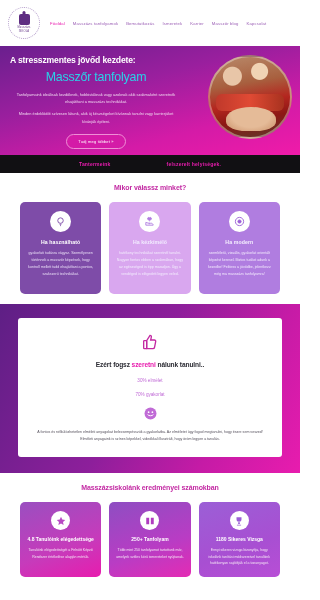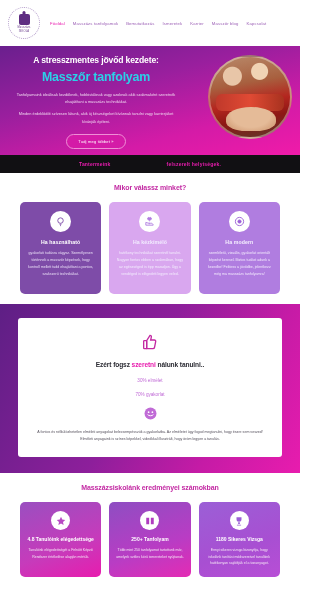--- a/index.html
+++ b/index.html
@@ -39,24 +39,24 @@
 
   
   .hero {
     position: relative; height: 109px;
     background: linear-gradient(165deg,#6a1f8e 0%,#9a1f9e 38%,#d41ba7 72%,#f01ba9 100%);
     padding: 9px 10px 0 10px; overflow: hidden;
   }
   .hero-left { width: 172px; }
   .hero-kicker {
     font-size: 8.6px; font-weight: bold; color: #ffffff; letter-spacing: -.15px;
-    text-align: center; margin-bottom: 5px;
+    text-align: left; margin-bottom: 5px;
   }
   .hero-title {
-    font-size: 12.4px; font-weight: bold; color: #2ad2e8; text-align: center;
+    font-size: 12.4px; font-weight: normal; color: #2ad2e8; text-align: center;
     letter-spacing: -.2px; margin-bottom: 7px;
   }
   .hero-p {
     font-size: 3.9px; line-height: 1.85; color: #f0d6ef; text-align: center;
     margin-bottom: 5px; padding: 0 6px;
   }
   .hero-btn {
     display: block; margin: 9px auto 0 auto;
     background: #d41ba7; border: 1px solid #ef8ed6; border-radius: 10px;
     color: #ffffff; font-size: 4px; padding: 4px 11px; cursor: pointer;

